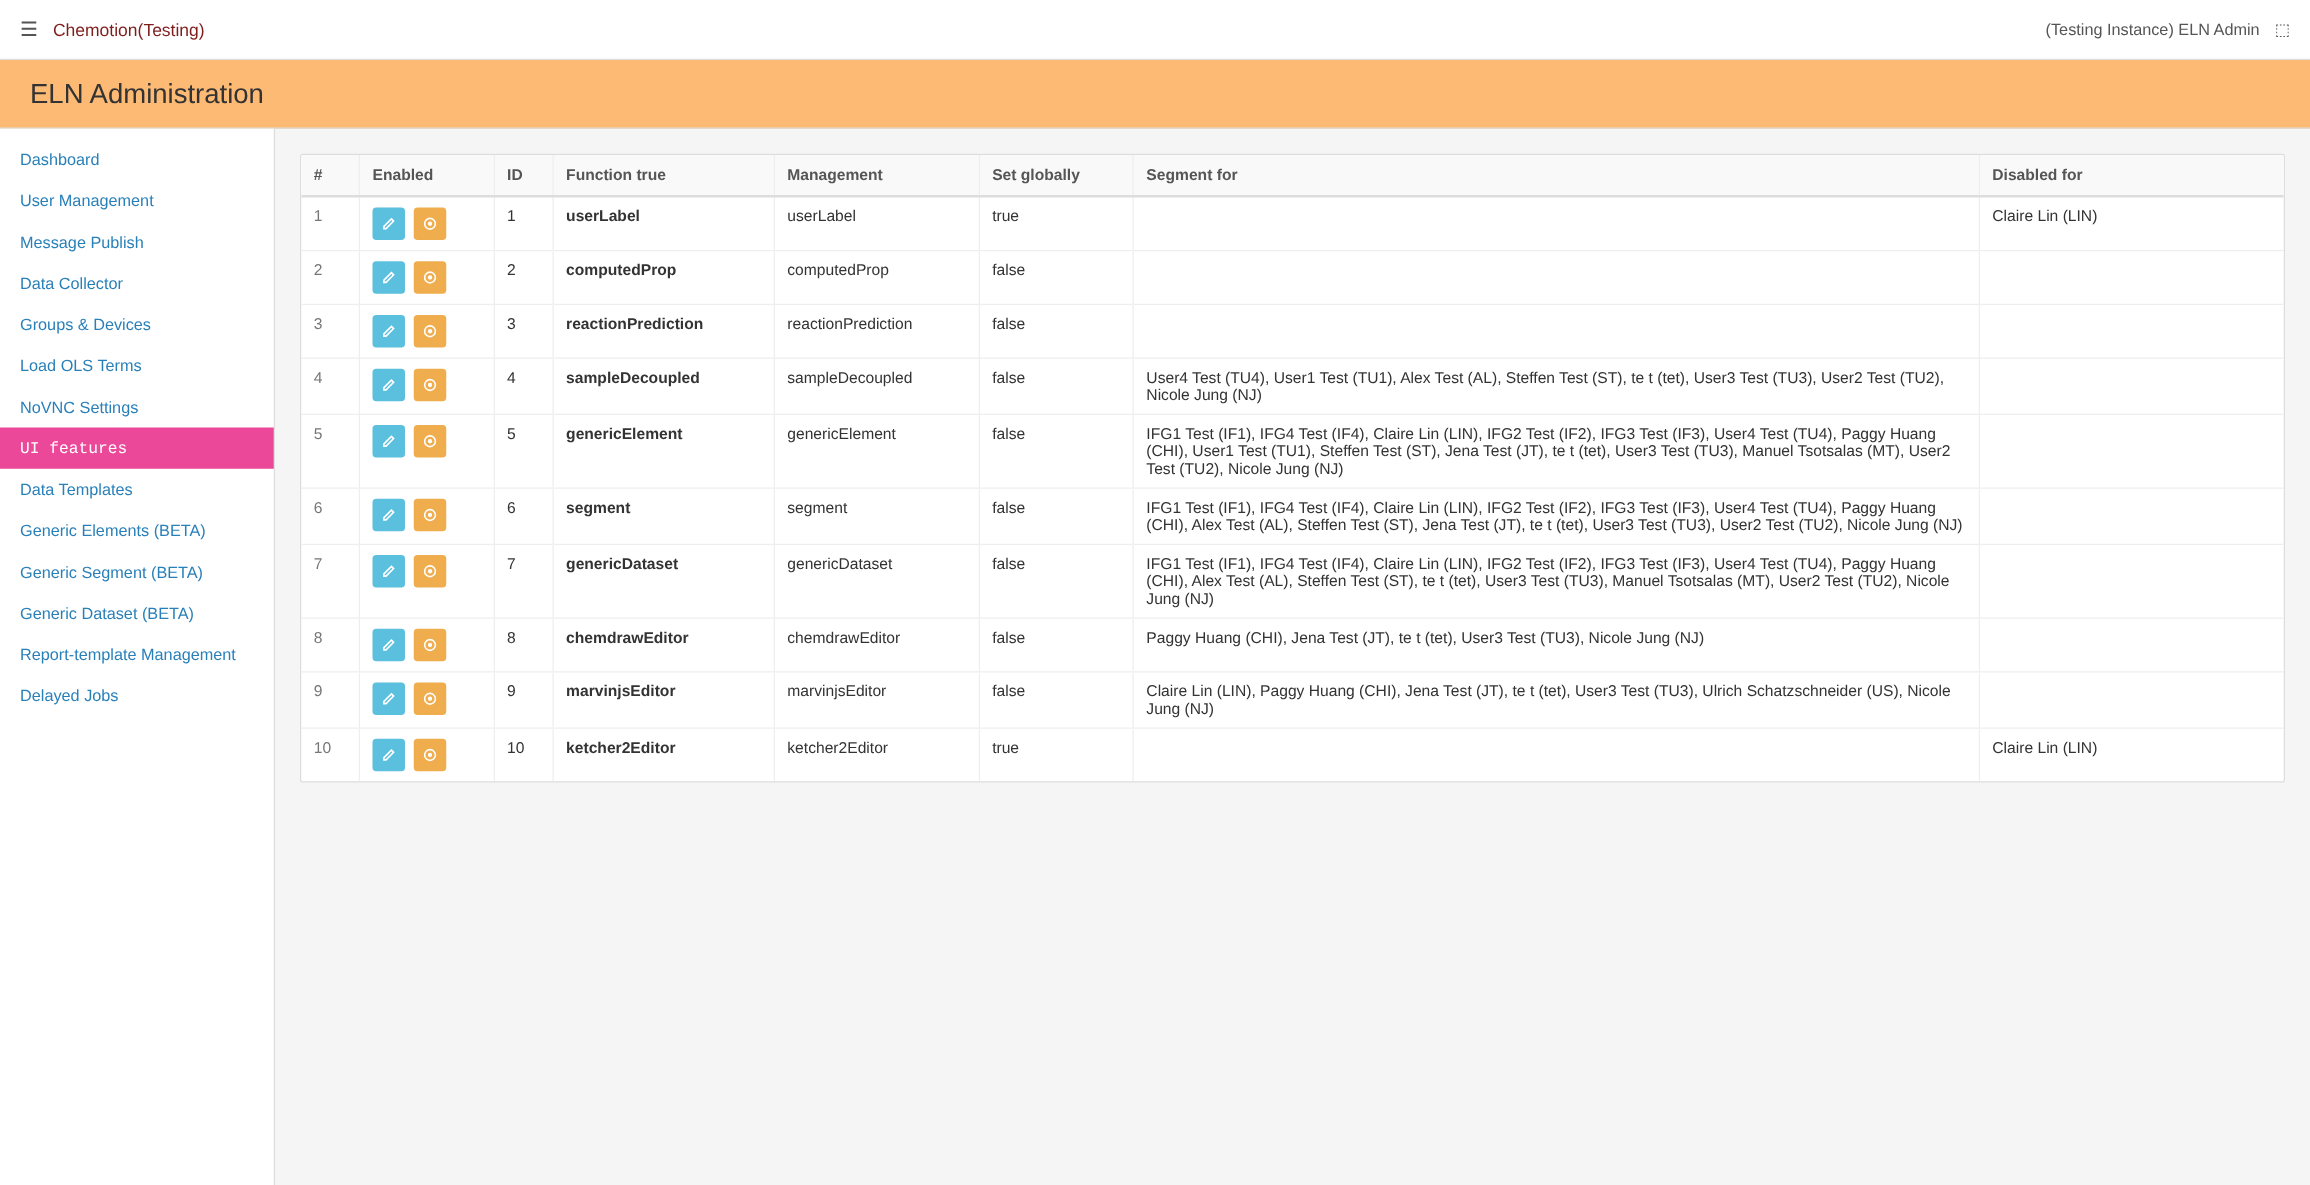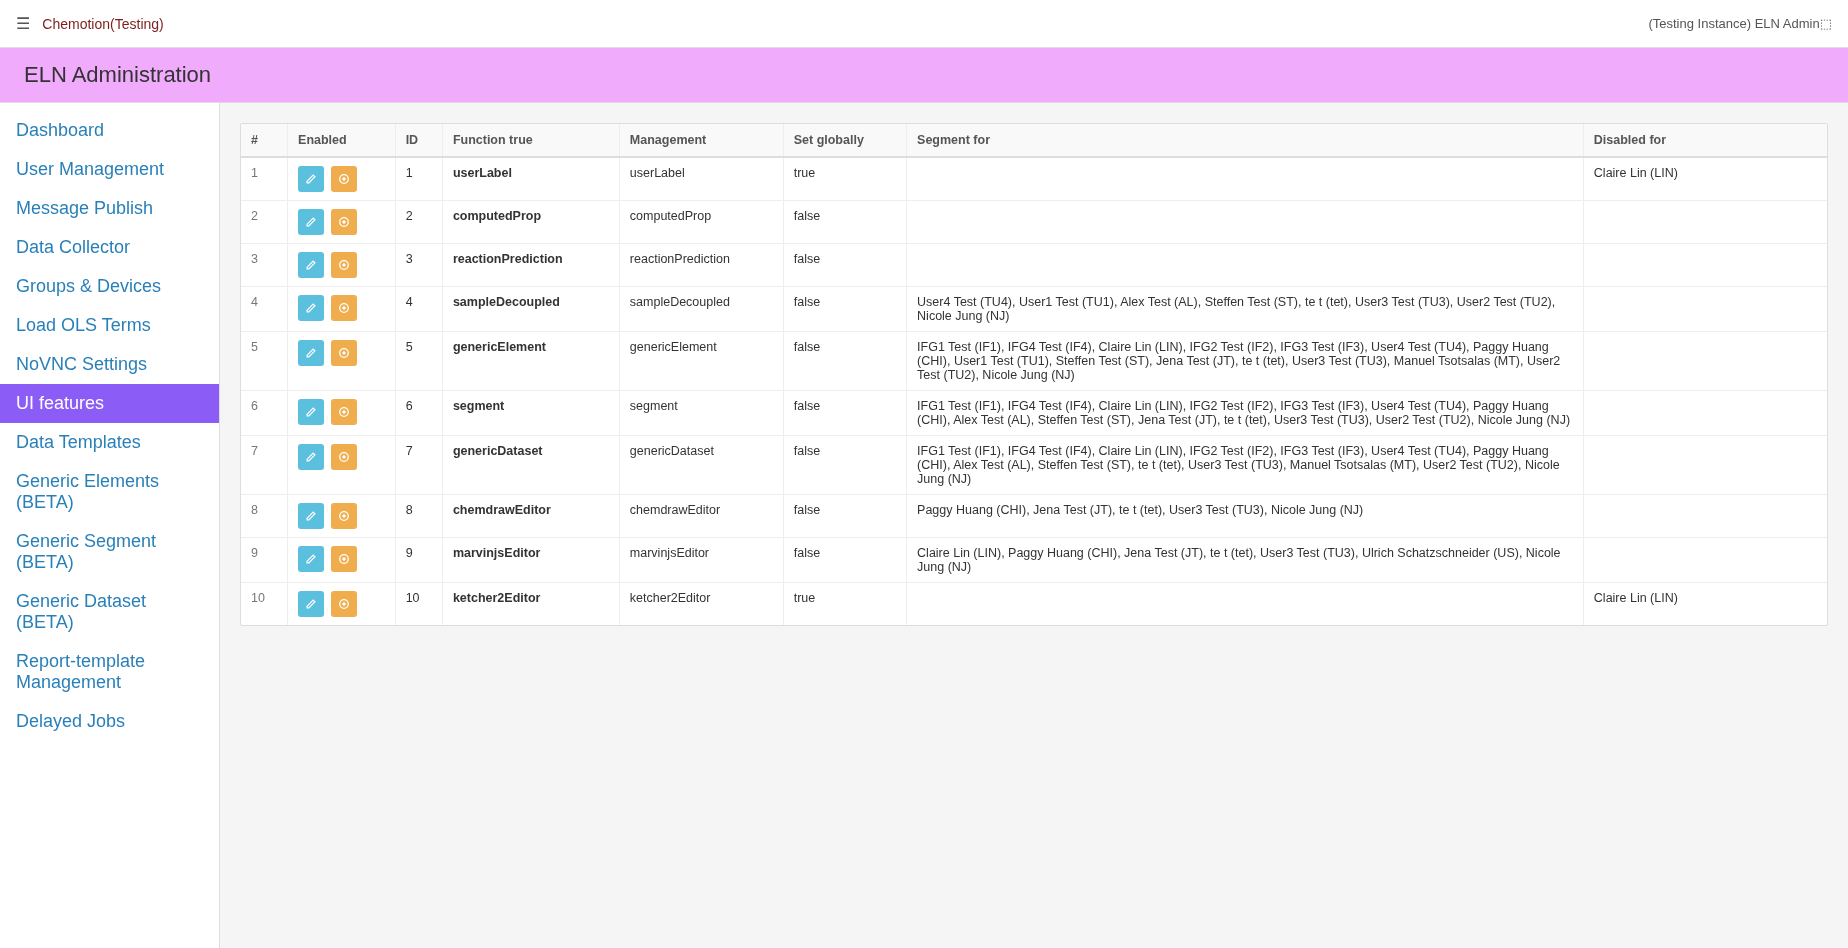--- a/index.html
+++ b/index.html
@@ -3,33 +3,33 @@
   <meta charset="utf-8">
   <style>
     * { box-sizing: border-box; margin: 0; padding: 0; }
     body { font-family: -apple-system, BlinkMacSystemFont, 'Segoe UI', Helvetica, Arial, sans-serif; font-size: 13px; background: #f5f5f5; color: #333; }
 
     
     .topbar { background: #fff; border-bottom: 1px solid #ddd; padding: 0 16px; height: 48px; display: flex; align-items: center; justify-content: space-between; }
     .topbar-left { display: flex; align-items: center; gap: 12px; }
     .topbar-hamburger { font-size: 16px; color: #555; cursor: pointer; }
     .topbar-title { font-size: 14px; color: #7f1d1d; }
-    .topbar-right { display: flex; align-items: center; font-size: 13px; color: #555; }
-
-    
-    .page-title-bar { background: #f0abfc; border-bottom: 1px solid #ddd; padding: 14px 24px; }
+    .topbar-right { display: flex; align-items: center; gap: 12px; font-size: 13px; color: #555; }
+
+    
+    .page-title-bar { background: #fdba74; border-bottom: 1px solid #ddd; padding: 14px 24px; }
     .page-title-bar h1 { font-size: 22px; font-weight: 400; color: #333; }
 
     
     .layout { display: flex; min-height: calc(100vh - 96px); }
 
     
     .sidebar { width: 220px; background: #fff; border-right: 1px solid #ddd; padding: 8px 0; flex-shrink: 0; }
-    .sidebar-item { padding: 9px 16px; cursor: pointer; color: #2980b9; font-size: 18px; }
-    .sidebar-item.active { background: #8b5cf6; color: #fff; border-radius: 0; }
+    .sidebar-item { padding: 9px 16px; cursor: pointer; color: #2980b9; font-size: 13px; }
+    .sidebar-item.active { background: #ec4899; color: #fff; border-radius: 0; font-family: Liberation Mono, monospace; }
 
     
     .main { flex: 1; padding: 20px; }
 
     
     .table-wrapper { background: #fff; border: 1px solid #ddd; border-radius: 2px; overflow: auto; }
     table { width: 100%; border-collapse: collapse; font-size: 12.5px; }
     thead tr { background: #f9f9f9; border-bottom: 2px solid #ddd; }
     thead th { padding: 9px 10px; text-align: left; font-weight: 600; color: #555; white-space: nowrap; border-right: 1px solid #eee; }
     thead th:last-child { border-right: none; }

